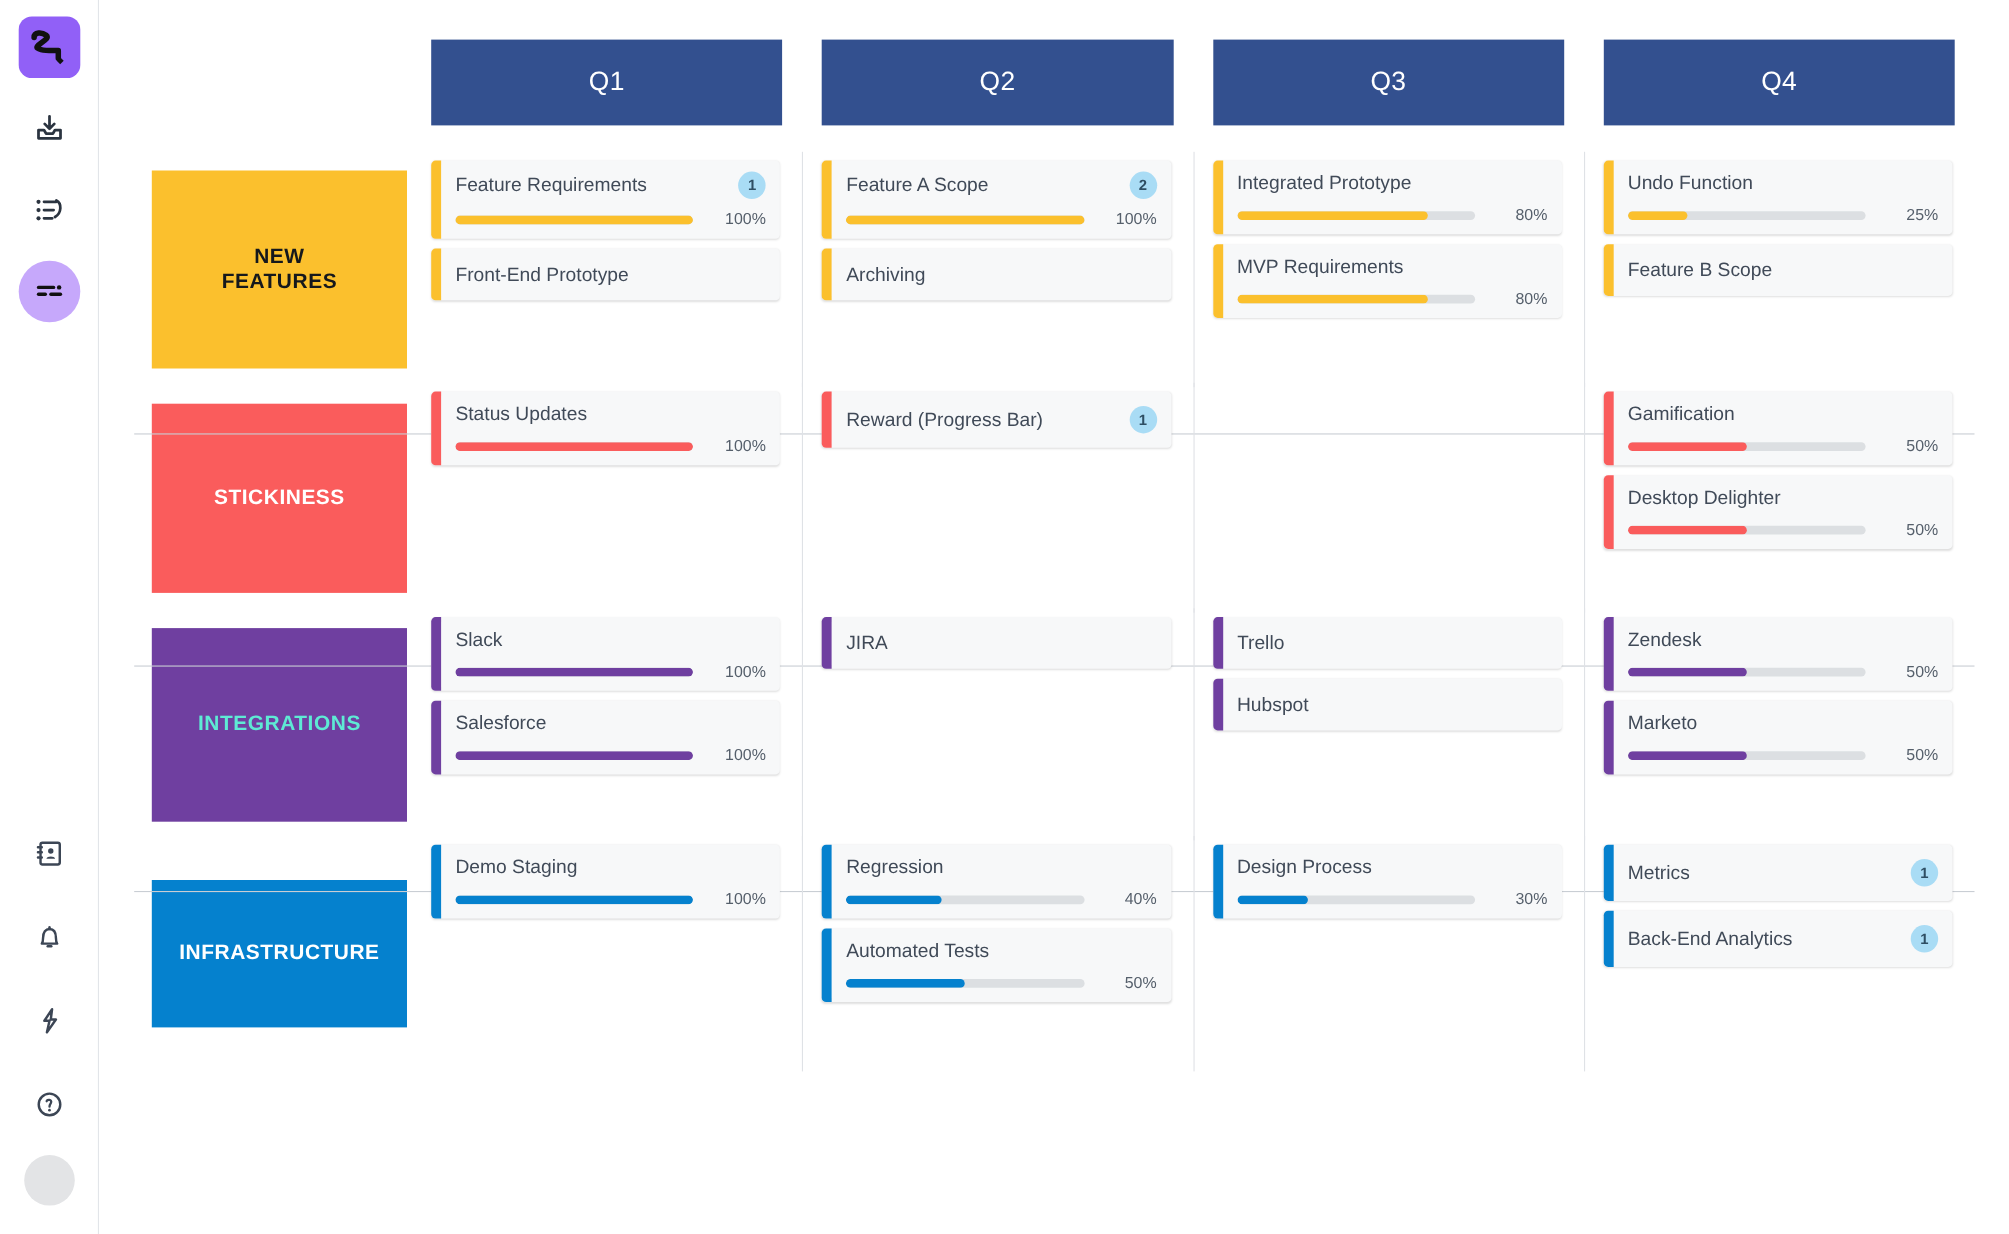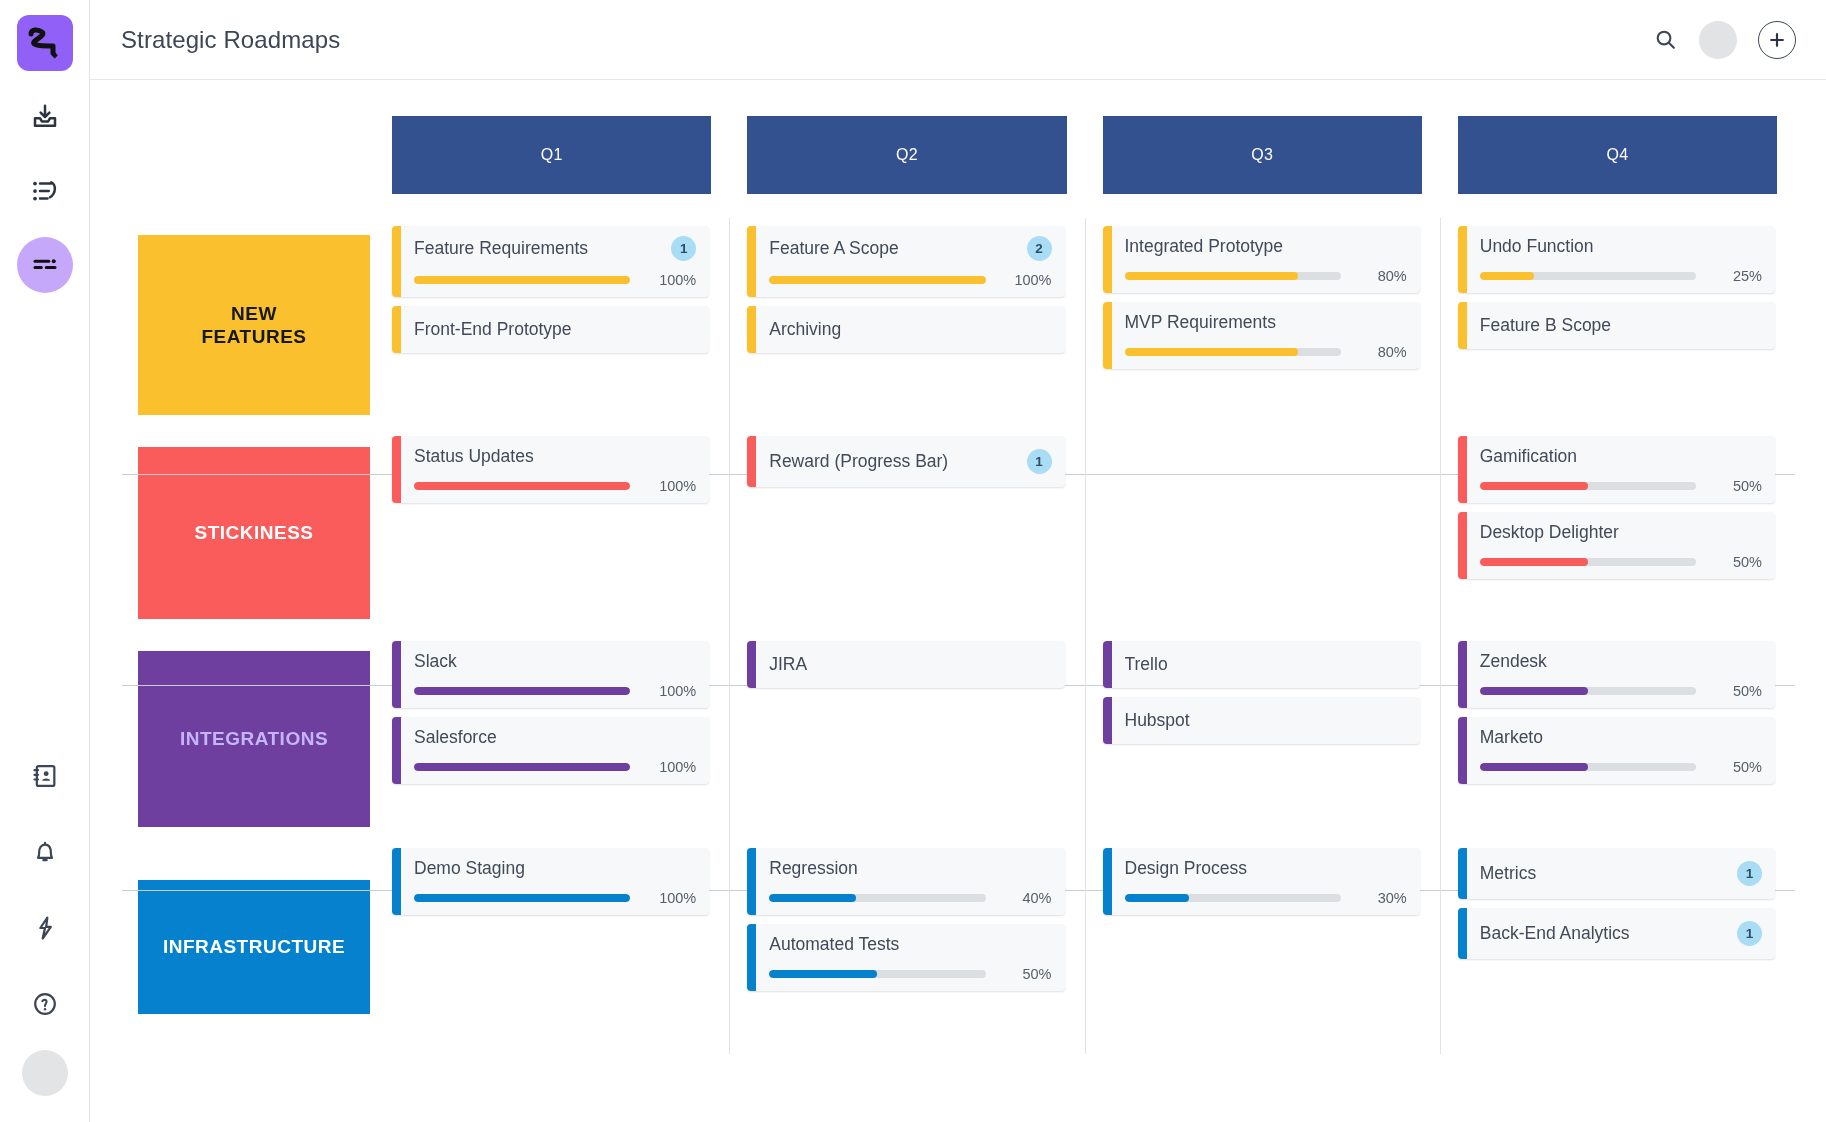--- a/index.html
+++ b/index.html
@@ -76,36 +76,36 @@
   }
 
   
   .qcell { display: flex; align-items: flex-start; justify-content: center; padding: 28px 18px 0 18px; }
   .qhead {
     background: #33508f;
     color: #ffffff;
     width: 100%;
     height: 78px;
     display: flex; align-items: center; justify-content: center;
-    font-size: 16px; letter-spacing: .3px;
+    font-size: 24px; letter-spacing: .3px;
   }
 
   
   .rowlabel-cell { display: flex; align-items: center; padding-left: 16px; }
   .rowlabel {
     width: 232px;
     display: flex; align-items: center; justify-content: center;
     text-align: center;
     font-size: 19px; font-weight: 700; letter-spacing: .5px;
     line-height: 1.22;
     padding: 6px;
   }
   .rl-new { height: 180px; background: #fbc02d; color: #15181c; }
   .rl-sticky { height: 172px; background: #fa5c5c; color: #ffffff; }
-  .rl-integr { height: 176px; background: #6f3fa0; color: #c4b5fd; }
+  .rl-integr { height: 176px; background: #6f3fa0; color: #5eead4; }
   .rl-infra { height: 134px; background: #0581ce; color: #ffffff; }
 
   
   .cell {
     padding: 6px 20px 0 18px;
     position: relative;
   }
   .cell.vline::before {
     content: "";
     position: absolute;
@@ -223,37 +223,20 @@
         <path d="M9.8 9.6 C9.8 7.9, 14.2 7.9, 13.2 10.6 C12.7 12, 12 12.2, 12 13.8" stroke="#3c4655" stroke-width="1.8" fill="none" stroke-linecap="round"></path>
         <circle cx="12" cy="16.5" r="1.05" fill="#3c4655"></circle>
       </svg>
     </div>
 
     <div class="avatar-sb"></div>
   </div>
 
   <div class="main">
 
-    <div class="topbar">
-      <div class="page-title">Strategic Roadmaps</div>
-      <div class="topbar-right">
-        <div class="icon-btn">
-          <svg width="25" height="25" viewBox="0 0 24 24">
-            <circle cx="10.6" cy="10.6" r="6.1" stroke="#3c4655" stroke-width="2" fill="none"></circle>
-            <path d="M15.2 15.2 L20 20" stroke="#3c4655" stroke-width="2" stroke-linecap="round"></path>
-          </svg>
-        </div>
-        <div class="avatar-top"></div>
-        <div class="plus-btn">
-          <svg width="20" height="20" viewBox="0 0 24 24">
-            <path d="M12 5 L12 19 M5 12 L19 12" stroke="#2b3440" stroke-width="2.6" stroke-linecap="round"></path>
-          </svg>
-        </div>
-      </div>
-    </div>
 
     <div class="board">
       <div class="hline" style="top:394px"></div>
       <div class="hline" style="top:605px"></div>
       <div class="hline" style="top:810px"></div>
 
       <div class="grid" id="grid">
           <div class="rowlabel-cell"></div>
           <div class="qcell">
             <div class="qhead" style="background: rgb(51, 80, 143);">Q1</div>

